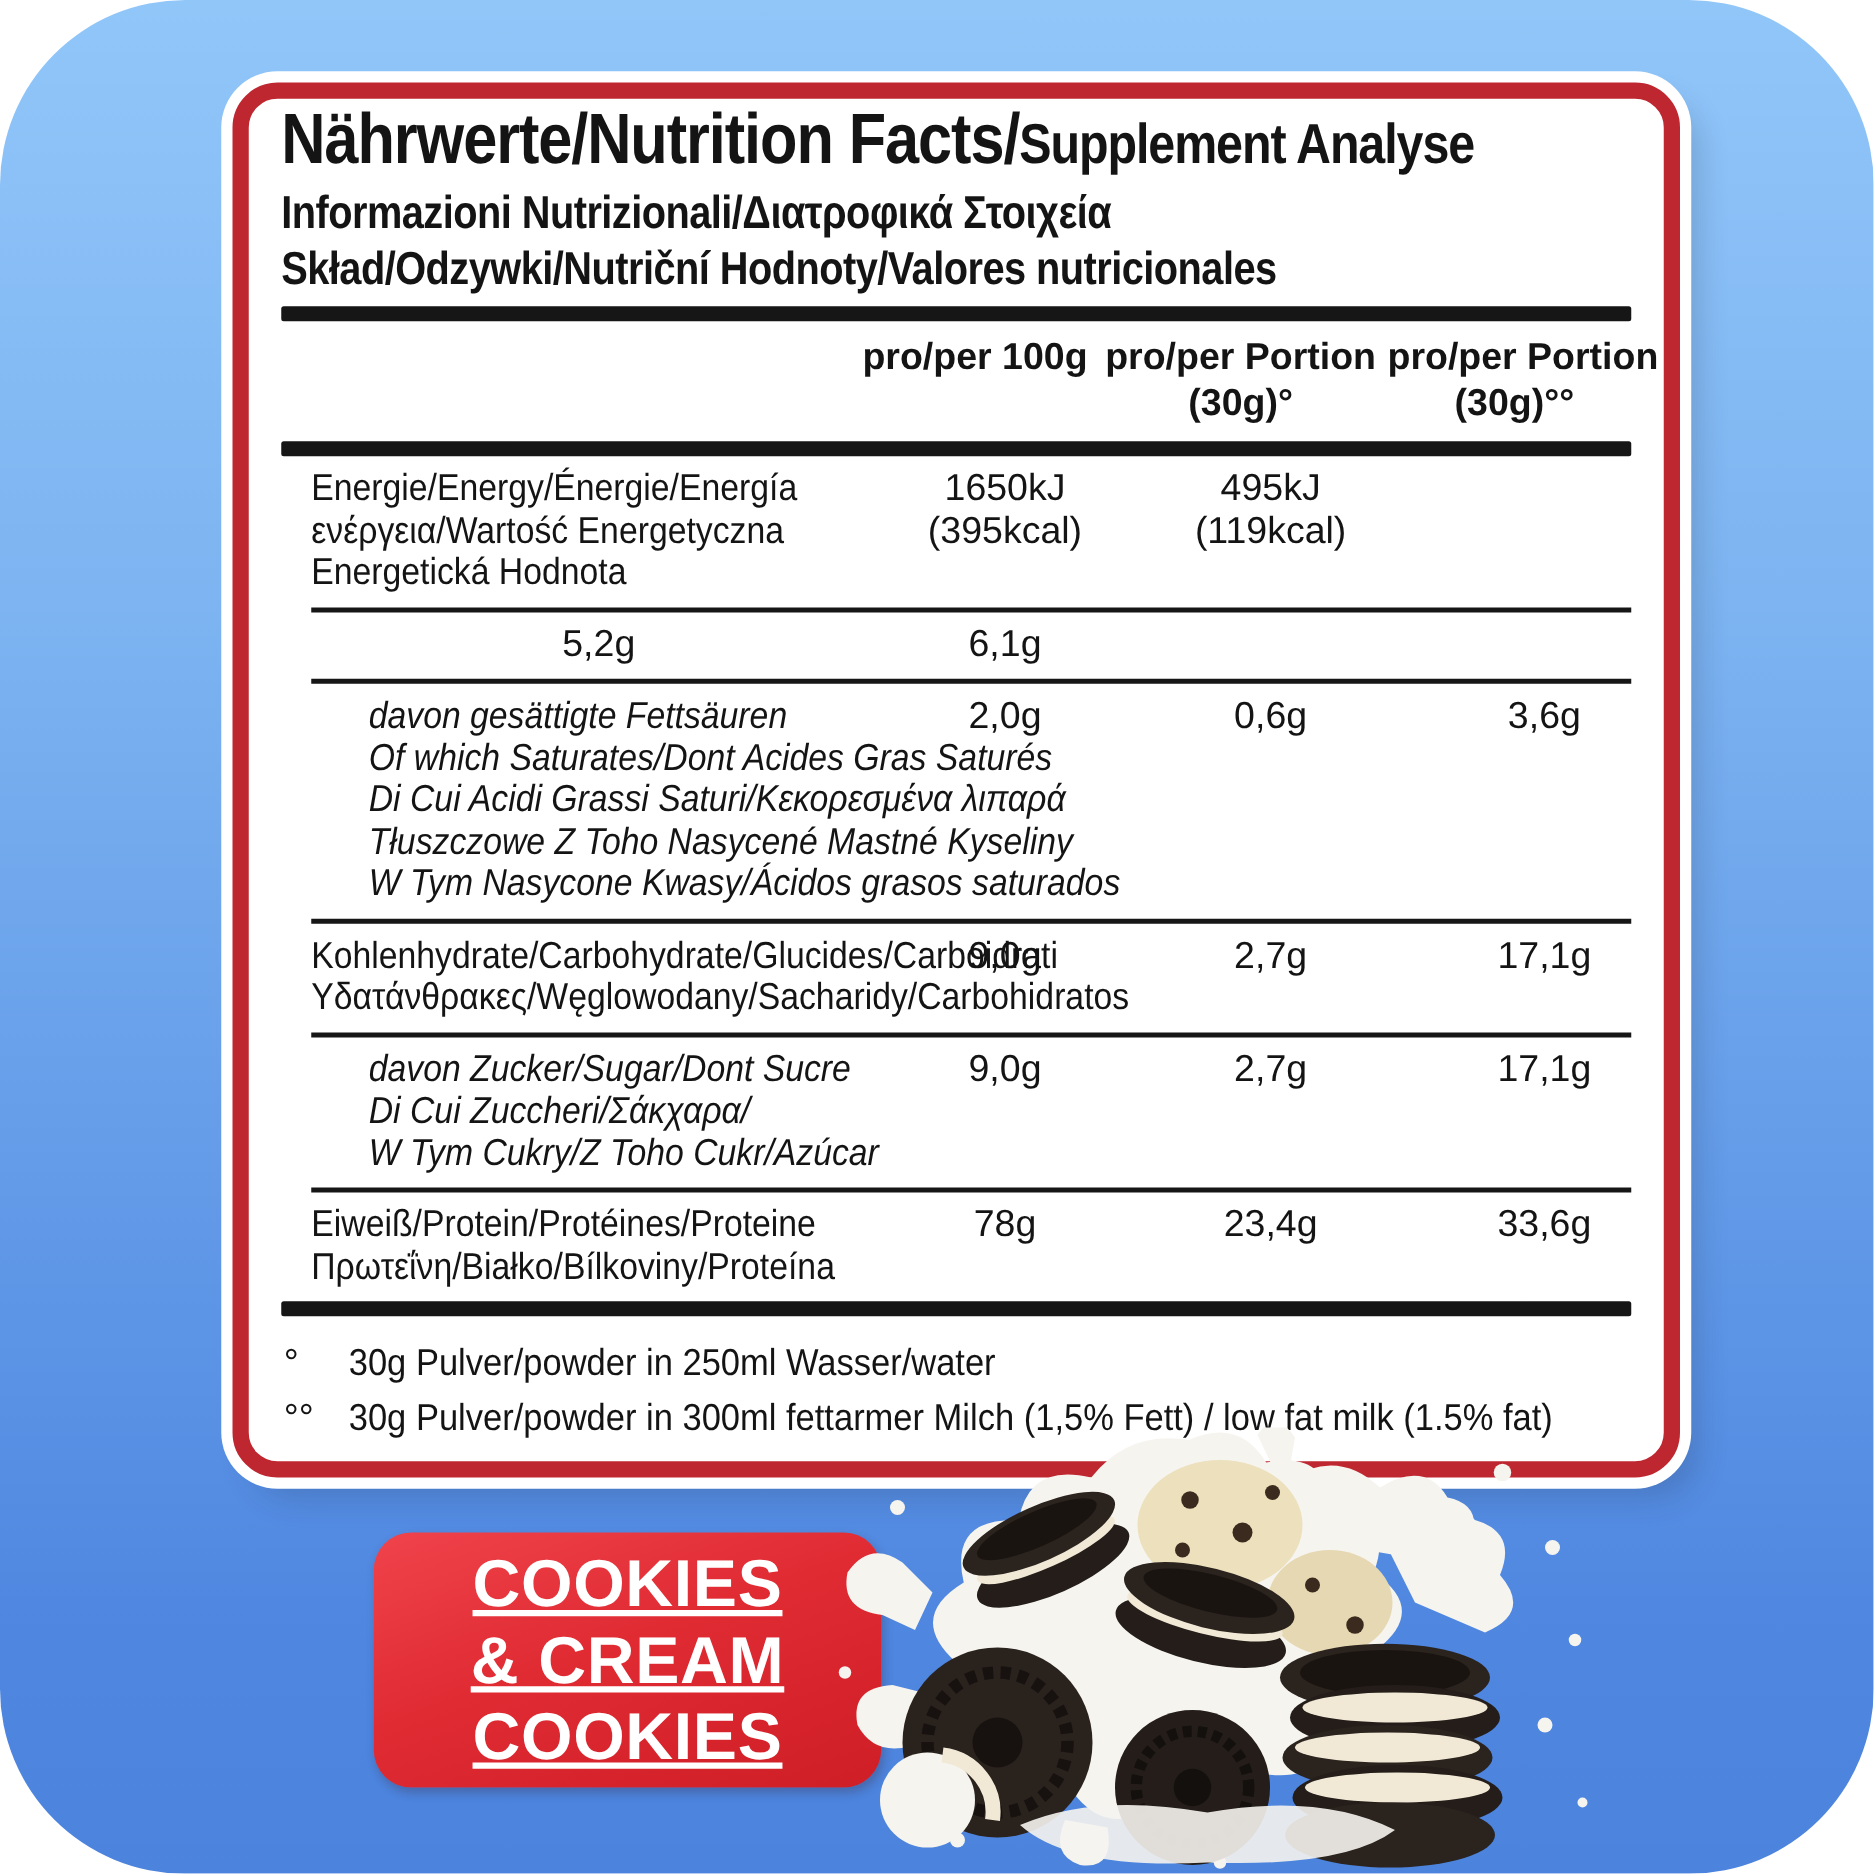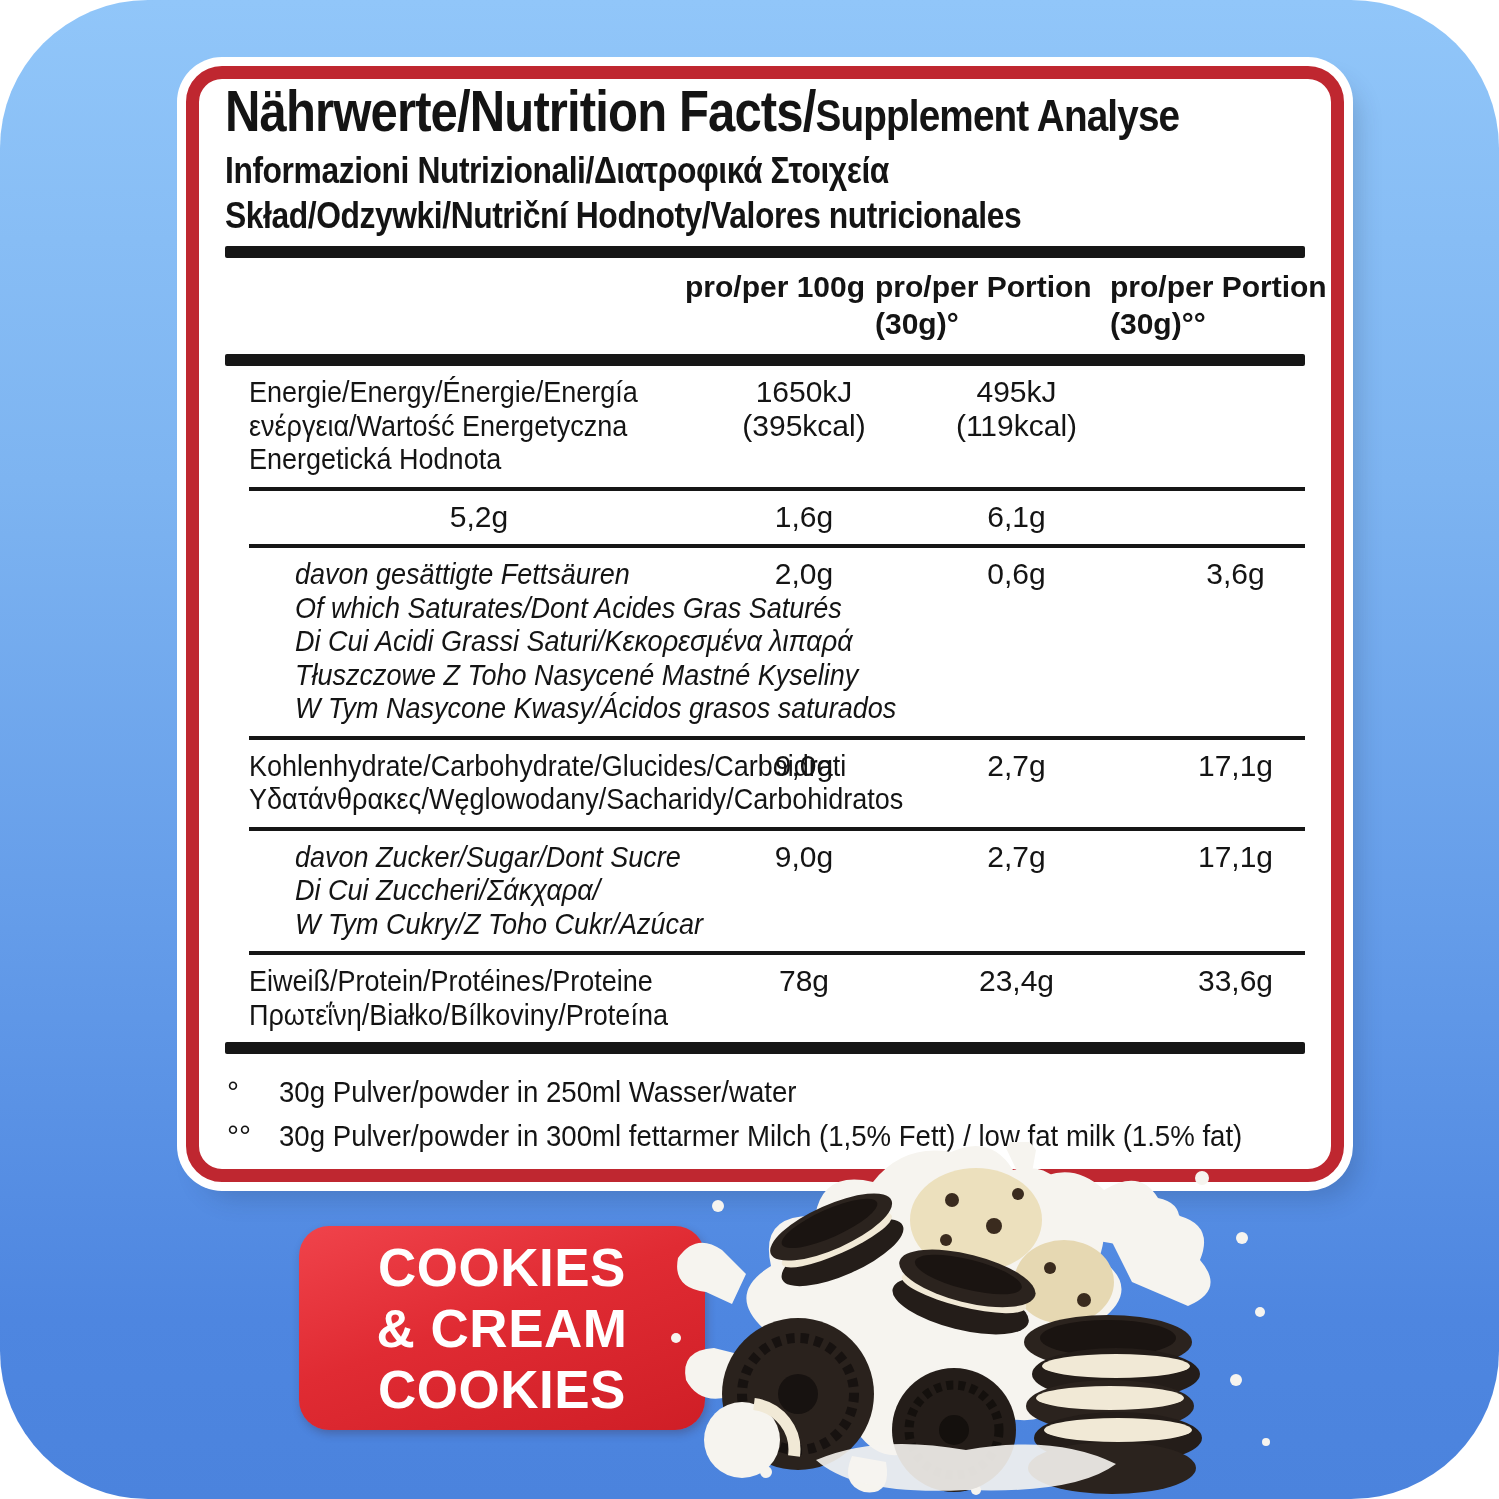--- a/index.html
+++ b/index.html
@@ -14,39 +14,39 @@
   .titleblock{transform:scaleX(.86);transform-origin:left top;white-space:nowrap;}
   .t1{font-size:57px;font-weight:bold;line-height:64px;letter-spacing:-1px;}
   .t1sub{font-size:45px;font-weight:bold;}
   .t2{font-size:37px;font-weight:bold;line-height:45px;letter-spacing:-0.5px;}
   .bar{height:12px;background:#161616;border-radius:2px;}
   .bar.under-title{margin:8px 0 0 0;}
   .bar.under-head{margin:0 0 0 0;}
   .bar.bottom{margin:0;}
   .headrow{display:grid;grid-template-columns:460px 190px 235px 203px;
            padding:10px 0 12px 0;font-size:30px;font-weight:bold;line-height:37px;}
-  .hcell{text-align:left;}
+  .hcell{text-align:center;}
   .hcell span{display:block;white-space:nowrap;}
   .trow{display:grid;grid-template-columns:460px 190px 235px 203px;
         padding:9px 0 11px 0;font-size:30px;line-height:33.5px;margin-left:24px;}
   .trow + .trow{border-top:4px solid #161616;}
   .labels span{display:block;white-space:nowrap;transform:scaleX(.9);transform-origin:left;}
   .labels.indent{padding-left:46px;font-style:italic;}
   .val{text-align:center;white-space:nowrap;}
   .val span{display:block;}
   .footnotes{padding:16px 0 0 2px;}
   .fn{display:flex;font-size:30px;line-height:44px;}
   .fnmark{width:52px;flex:0 0 52px;}
   .fntext{white-space:nowrap;transform:scaleX(.92);transform-origin:left;}
   .badge{position:absolute;left:299px;top:1226px;width:406px;height:204px;border-radius:30px;
          background:linear-gradient(160deg,#f0434b 0%,#e02b33 45%,#cf1e26 100%);
          box-shadow:2px 4px 8px rgba(60,20,20,.25);
          display:flex;flex-direction:column;align-items:center;justify-content:center;
          color:#ffffff;font-weight:bold;font-size:53px;line-height:61px;z-index:4;}
-  .badge span{display:block;letter-spacing:0.5px;}
+  .badge span{display:block;letter-spacing:0.5px;text-decoration:underline;}
   .splash{position:absolute;left:646px;top:1142px;width:640px;height:356px;z-index:5;}
 </style>
 </head>
 <body>
 
 <div class="page">
   <div class="bg"></div>
 
   <div class="panel">
     <div class="titleblock">
@@ -87,23 +87,20 @@
         </div>
       <div class="val">
           <span>495kJ</span>
           <span>(119kcal)</span>
         </div>
     </div>
 
     <div class="trow">
       <div class="val">
           <span>5,2g</span>
-        </div>
-      <div class="val">
-          <span>1,6g</span>
         </div>
       <div class="val">
           <span>6,1g</span>
         </div>
     </div>
 
     <div class="trow">
       <div class="labels indent">
         <span>davon gesättigte Fettsäuren</span>
         <span>Of which Saturates/Dont Acides Gras Saturés</span>

